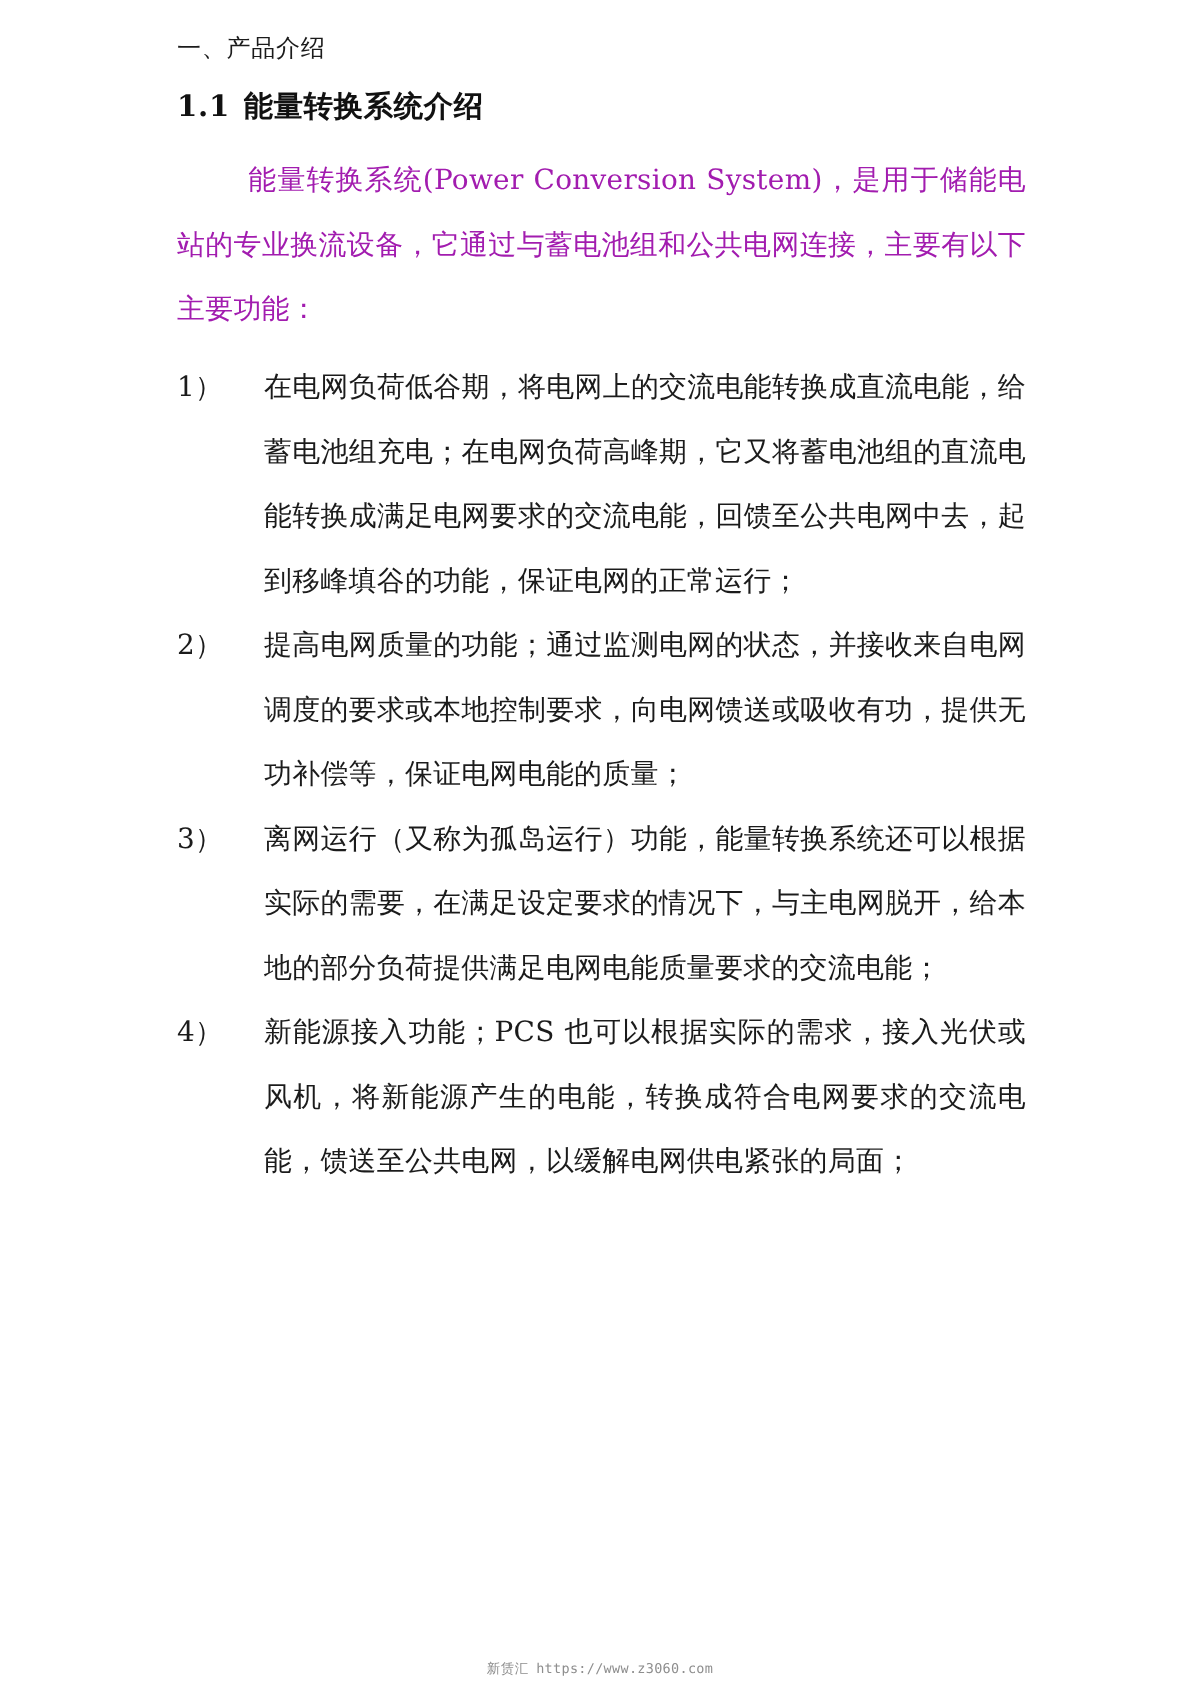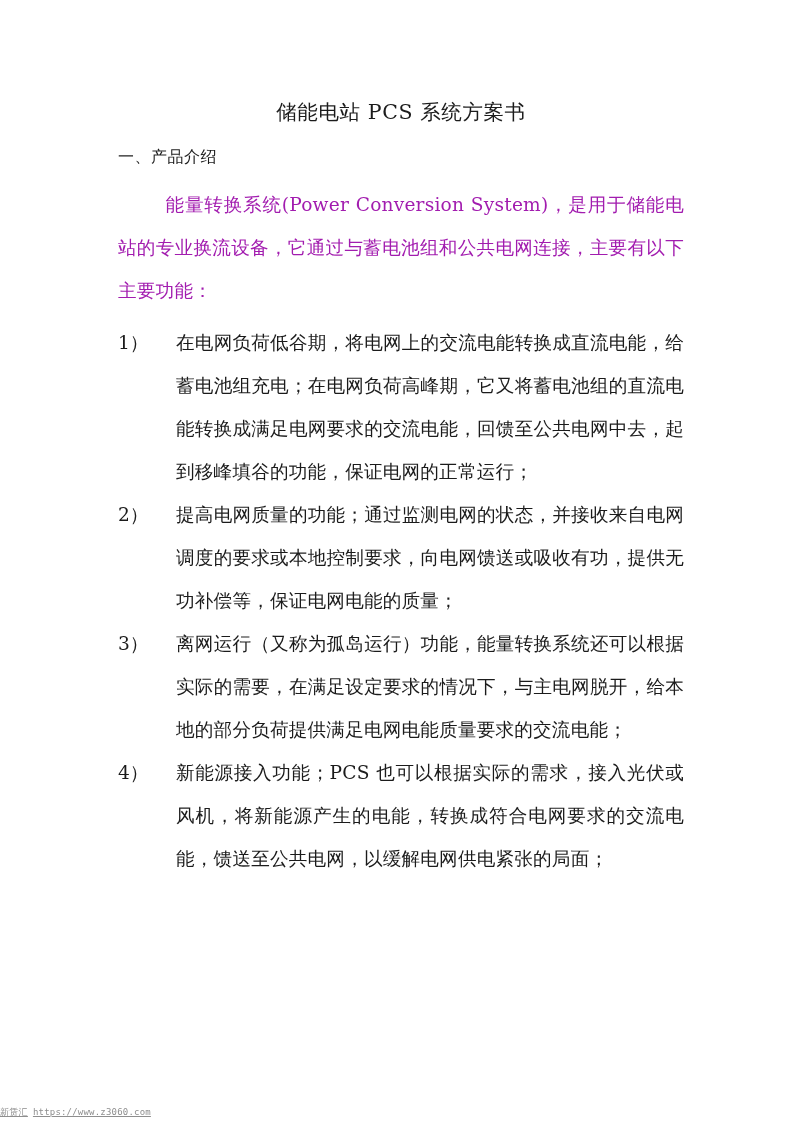--- a/index.html
+++ b/index.html
@@ -109,46 +109,47 @@
   .latin {
     font-family: "DejaVu Serif", "Liberation Serif", serif;
   }
 
   
   .footer {
     position: absolute;
     left: 0;
     top: 1106px;
     width: 800px;
-    text-align: left;
+    text-align: center;
     font-size: 9px;
     color: #8e8e8e;
     letter-spacing: 0.3px;
     white-space: nowrap;
-    text-decoration: underline;
   }
   .footer-name {
     font-family: "DejaVu Serif", "Liberation Serif", serif;
     margin-right: 5px;
   }
   .footer-url {
     font-family: "DejaVu Sans Mono", "Liberation Mono", monospace;
     letter-spacing: 0.2px;
   }
 </style>
 </head>
 <body>
 
 <div class="page">
   <div class="content">
 
-    <h1 class="doc-title">储能电站 PCS 系统方案书</h1>
 
     <h2 class="h1-cn">一、产品介绍</h2>
 
+    <h3 class="h2-cn">
+      <span class="h2-num latin">1.1</span><span>能量转换系统介绍</span>
+    </h3>
 
     <p class="para">
       <span class="indent"></span><span>能量转换系统(Power Conversion System)，是用于储能电站的专业换流设备，它通过与蓄电池组和公共电网连接，主要有以下主要功能：</span>
     </p>
 
     <ol class="list">
 
       <li class="list-item">
         <span class="list-marker">1）</span><span>在电网负荷低谷期，将电网上的交流电能转换成直流电能，给蓄电池组充电；在电网负荷高峰期，它又将蓄电池组的直流电能转换成满足电网要求的交流电能，回馈至公共电网中去，起到移峰填谷的功能，保证电网的正常运行；</span>
       </li>

